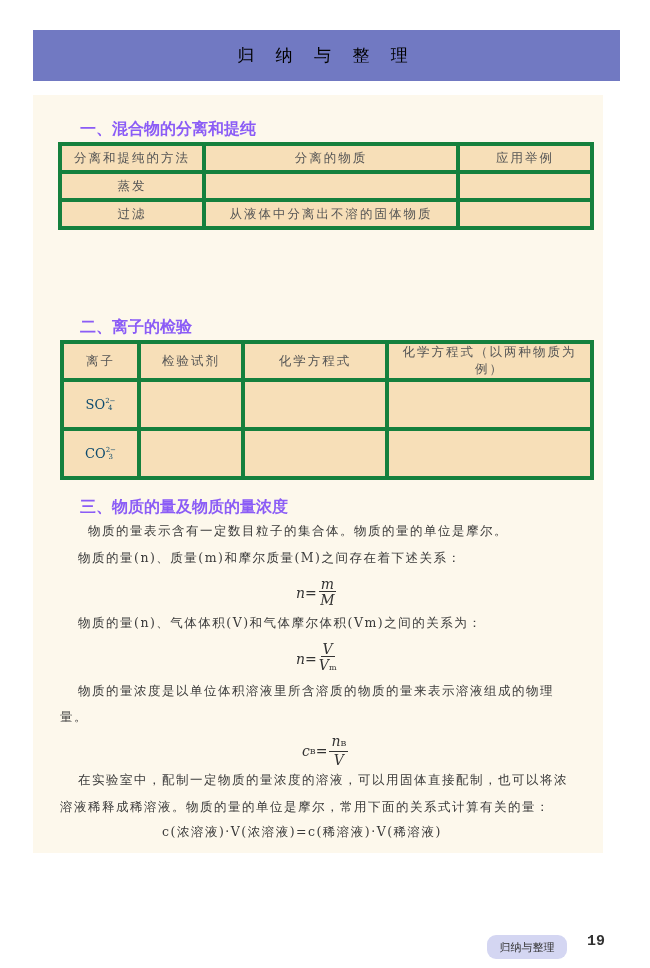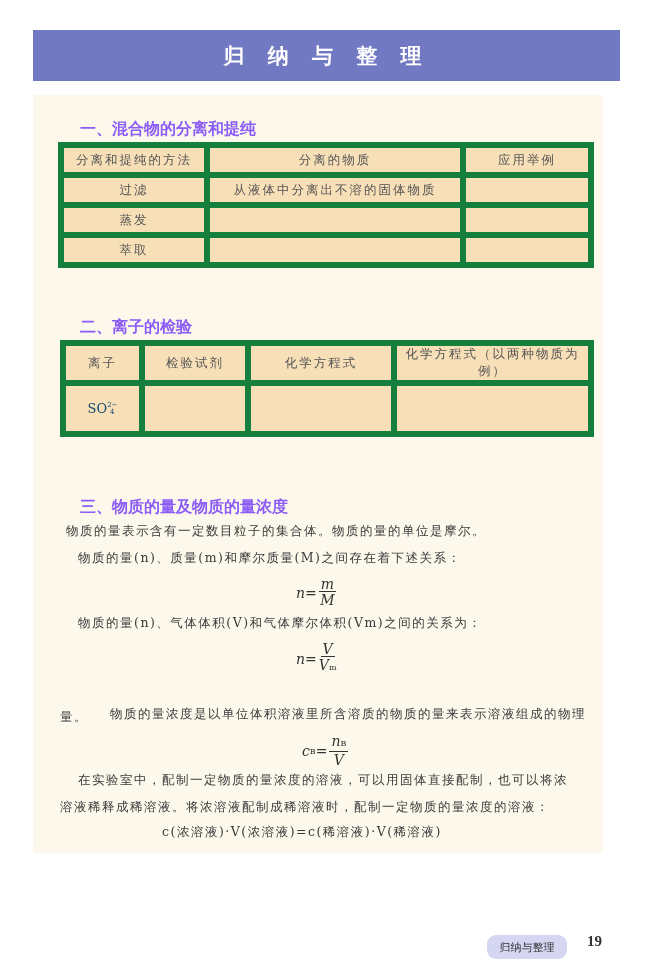--- a/index.html
+++ b/index.html
@@ -1,72 +1,67 @@
 <!DOCTYPE html>
 <html><head>
 <meta charset="utf-8">
 <style>
   html, body { margin:0; padding:0; }
   body { width:650px; height:968px; background:#ffffff; position:relative; overflow:hidden;
          font-family:"DejaVu Serif","Liberation Serif",serif; color:#3a3a3a; }
   .banner { position:absolute; left:33px; top:30px; width:587px; height:51px;
             background:#7179c2; display:flex; align-items:center; justify-content:center; }
-  .banner span { color:#ffffff; font-family:"DejaVu Sans",sans-serif; font-weight:bold; font-size:21px; letter-spacing:8px; }
+  .banner span { color:#000000; font-family:"DejaVu Sans",sans-serif; font-weight:normal; font-size:17px; letter-spacing:8px; }
   .panel { position:absolute; left:33px; top:95px; width:570px; height:758px; background:#fdf8ec; }
   .h { position:absolute; font-weight:bold; font-size:16px; color:#8b5cf6; font-family:"DejaVu Serif",serif; }
   table { position:absolute; border-collapse:collapse; font-size:12.5px; color:#555; letter-spacing:2px; }
-  td { background:#f7dfb8; border:6px solid #15803d; text-align:center; padding:0; }
+  td { background:#f7dfb8; border:4px solid #15803d; text-align:center; padding:0; }
   .t1 { left:58px; top:142px; width:536px; }
   .t1 td { height:24px; }
   .t2 { left:60px; top:340px; width:534px; }
   .t2 tr.hd td { height:25px; }
   .t2 tr.rw td { height:45px; }
   .ion { font-size:13px; letter-spacing:0; color:#0c4a6e; }
   .p { position:absolute; font-size:12.5px; letter-spacing:1.5px; color:#3a3a3a; white-space:nowrap; }
   .frac { position:absolute; display:flex; align-items:center; font-size:14px; font-style:italic; color:#333; }
   .frac .fr { display:inline-flex; flex-direction:column; align-items:center; margin-left:2px; }
   .frac .num { border-bottom:1px solid #333; padding:0 2px; line-height:14px; }
   .frac .den { line-height:16px; }
   .frac small { font-size:8px; font-style:normal; }
   .footer-tag { position:absolute; left:487px; top:935px; width:80px; height:24px; background:#d4d6f2;
                 border-radius:9px; display:flex; align-items:center; justify-content:center;
                 font-family:"DejaVu Sans",sans-serif; font-size:11px; color:#333; }
-  .page-no { position:absolute; left:587px; top:933px; font-family:Liberation Serif, serif; font-weight:bold; font-size:15px; color:#333; }
+  .page-no { position:absolute; left:587px; top:933px; font-family:Liberation Mono, monospace; font-weight:bold; font-size:15px; color:#333; }
 </style>
 </head>
 <body>
 
 <div class="banner">
   <span>归 纳 与 整 理</span>
 </div>
 
 <div class="panel"></div>
 
 <div class="h" style="left:80px;top:119px;">一、混合物的分离和提纯</div>
 
 <table class="t1">
   <tbody>
       <tr>
     <td style="width:140px">分离和提纯的方法</td>
     <td style="width:250px">分离的物质</td>
     <td>应用举例</td>
   </tr>
   <tr>
-    <td>过滤</td>
-    <td>从液体中分离出不溶的固体物质</td>
-    <td></td>
-  </tr>
-  <tr>
     <td>蒸发</td>
     <td></td>
     <td></td>
   </tr>
   <tr>
-    <td>萃取</td>
-    <td></td>
+    <td>过滤</td>
+    <td>从液体中分离出不溶的固体物质</td>
     <td></td>
   </tr>
 </tbody>
   </table>
 
 <div class="h" style="left:80px;top:317px;">二、离子的检验</div>
 
 <table class="t2">
   <tbody>
       <tr class="hd">
@@ -77,57 +72,66 @@
   </tr>
   <tr class="rw">
     <td class="ion"><span>SO</span><span style="display:inline-flex;flex-direction:column;vertical-align:middle;line-height:7px;font-size:7px;">
             <span>2−</span>
             <span>4</span>
           </span></td>
     <td></td>
     <td></td>
     <td></td>
   </tr>
+  <tr class="rw">
+    <td class="ion"><span>CO</span><span style="display:inline-flex;flex-direction:column;vertical-align:middle;line-height:7px;font-size:7px;">
+            <span>2−</span>
+            <span>3</span>
+          </span></td>
+    <td></td>
+    <td></td>
+    <td></td>
+  </tr>
 </tbody>
   </table>
 
 <div class="h" style="left:80px;top:497px;">三、物质的量及物质的量浓度</div>
 
-<div class="p" style="left:66px;top:523px;">物质的量表示含有一定数目粒子的集合体。物质的量的单位是摩尔。</div>
+<div class="p" style="left:88px;top:523px;">物质的量表示含有一定数目粒子的集合体。物质的量的单位是摩尔。</div>
 <div class="p" style="left:78px;top:550px;">物质的量(n)、质量(m)和摩尔质量(M)之间存在着下述关系：</div>
 
 <div class="frac" style="left:296px;top:577px;">
   <span>n=</span>
   <span class="fr">
       <span class="num">m</span>
       <span class="den">M</span>
     </span>
 </div>
 
 <div class="p" style="left:78px;top:615px;">物质的量(n)、气体体积(V)和气体摩尔体积(Vm)之间的关系为：</div>
 
 <div class="frac" style="left:296px;top:642px;">
   <span>n=</span>
   <span class="fr">
       <span class="num">V</span>
       <span class="den"><span>V</span><small>m</small></span>
     </span>
 </div>
 
-<div class="p" style="left:78px;top:706px;margin-left:32px;">物质的量浓度是以单位体积溶液里所含溶质的物质的量来表示溶液组成的物理</div>
+<div class="p" style="left:78px;top:683px;">物质的量浓度是以单位体积溶液里所含溶质的物质的量来表示溶液组成的物理</div>
 <div class="p" style="left:60px;top:709px;">量。</div>
 
 <div class="frac" style="left:302px;top:734px;">
   <span>c</span>
     <small>B</small>
     <span style="font-style:normal">=</span>
   <span class="fr">
       <span class="num"><span>n</span><small>B</small></span>
       <span class="den">V</span>
     </span>
 </div>
 
 <div class="p" style="left:78px;top:772px;">在实验室中，配制一定物质的量浓度的溶液，可以用固体直接配制，也可以将浓</div>
-<div class="p" style="left:60px;top:799px;">溶液稀释成稀溶液。将浓溶液配制成稀溶液时，配制一定物质的量浓度的溶液：</div>
+<div class="p" style="left:60px;top:799px;">溶液稀释成稀溶液。物质的量的单位是摩尔，常用下面的关系式计算有关的量：</div>
 <div class="p" style="left:162px;top:824px;">c(浓溶液)·V(浓溶液)=c(稀溶液)·V(稀溶液)</div>
 
 <div class="footer-tag">归纳与整理</div>
 <div class="page-no">19</div>
 
 </body></html>

